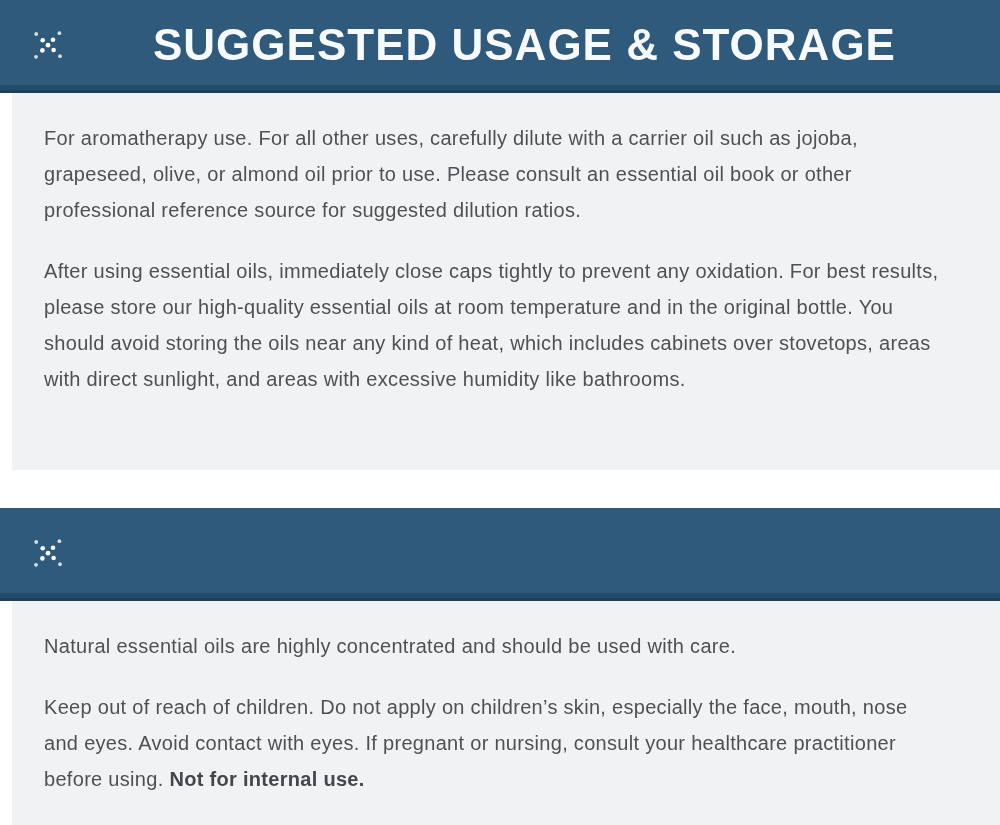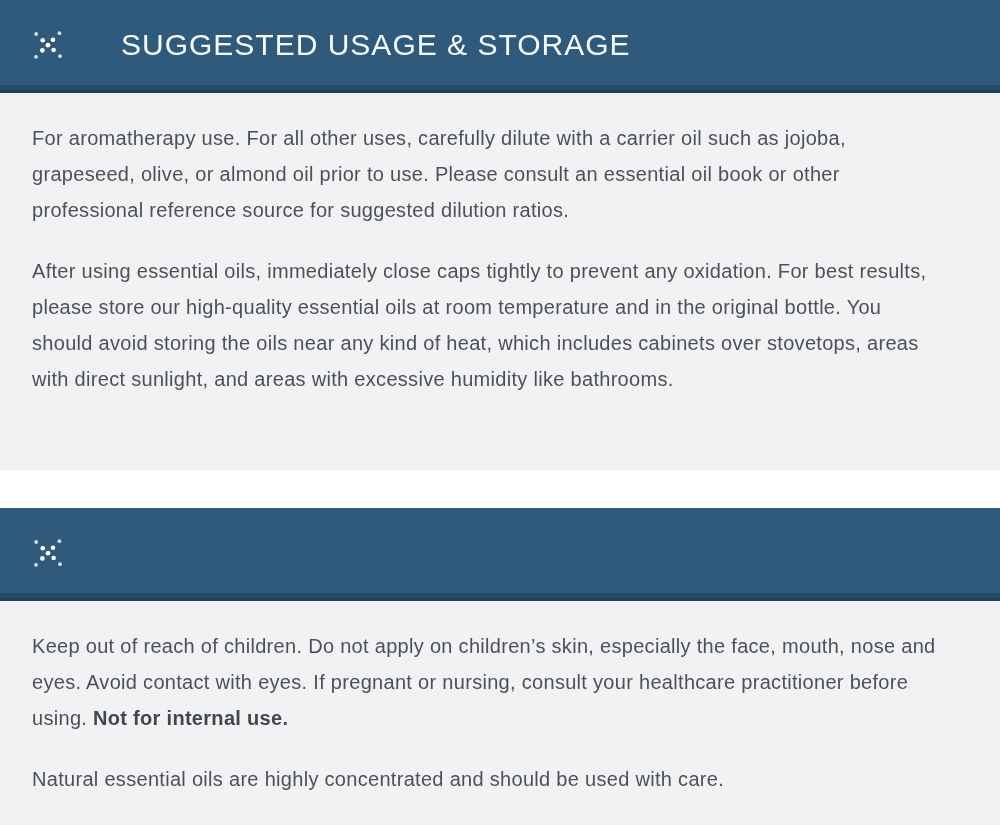--- a/index.html
+++ b/index.html
@@ -23,32 +23,33 @@
     padding: 0 40px 0 33px;
     box-sizing: content-box;
   }
   .bar-icon {
     width: 30px;
     height: 30px;
     flex: 0 0 30px;
     display: inline-block;
   }
   .bar-title {
-    margin: 0 0 0 58px;
-    font-size: 30px;
-    font-weight: 400;
+    margin: 0 0 0 90px;
+    font-size: 44px;
+    font-weight: 700;
     letter-spacing: 1px;
     color: #F7FAFC;
     line-height: 1;
     white-space: nowrap;
   }
   .section-body {
     background: #F1F2F3;
     padding: 27px 55px 5px 32px;
     box-sizing: border-box;
+    margin-left: 12px;
   }
   .section-body.usage {
     min-height: 377px;
   }
   .section-body.caution {
     min-height: 224px;
   }
   .section.first {
     margin-bottom: 38px; 
   }
@@ -104,16 +105,16 @@
           <circle cx="9.7" cy="10.3" r="2.3"></circle>
           <circle cx="20.0" cy="9.7" r="2.3"></circle>
           <circle cx="9.4" cy="20.4" r="2.3"></circle>
           <circle cx="20.6" cy="20.0" r="2.3"></circle>
           <circle cx="15.0" cy="15.2" r="2.4"></circle>
         </g>
       </svg>
     </span>
   </div>
   <div class="section-body caution">
+    <p><span>Natural essential oils are highly concentrated and should be used with care.</span><strong></strong></p>
     <p><span>Keep out of reach of children. Do not apply on children’s skin, especially the face, mouth, nose and eyes. Avoid contact with eyes. If pregnant or nursing, consult your healthcare practitioner before using. </span><strong>Not for internal use.</strong></p>
-    <p><span>Natural essential oils are highly concentrated and should be used with care.</span><strong></strong></p>
   </div>
 </div>
 
 </body></html>

